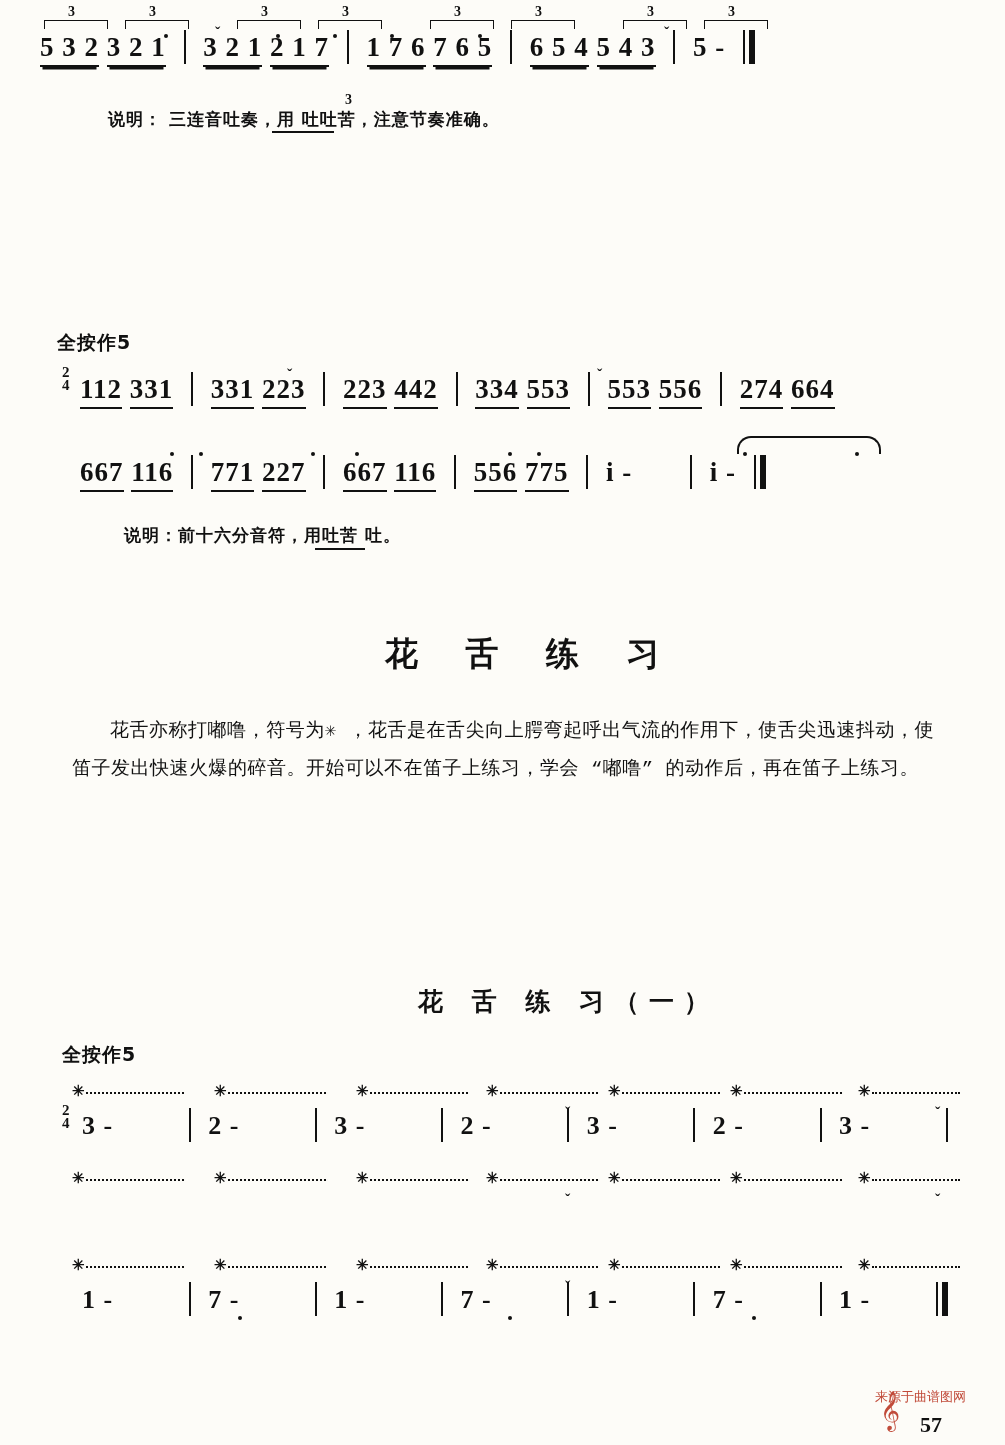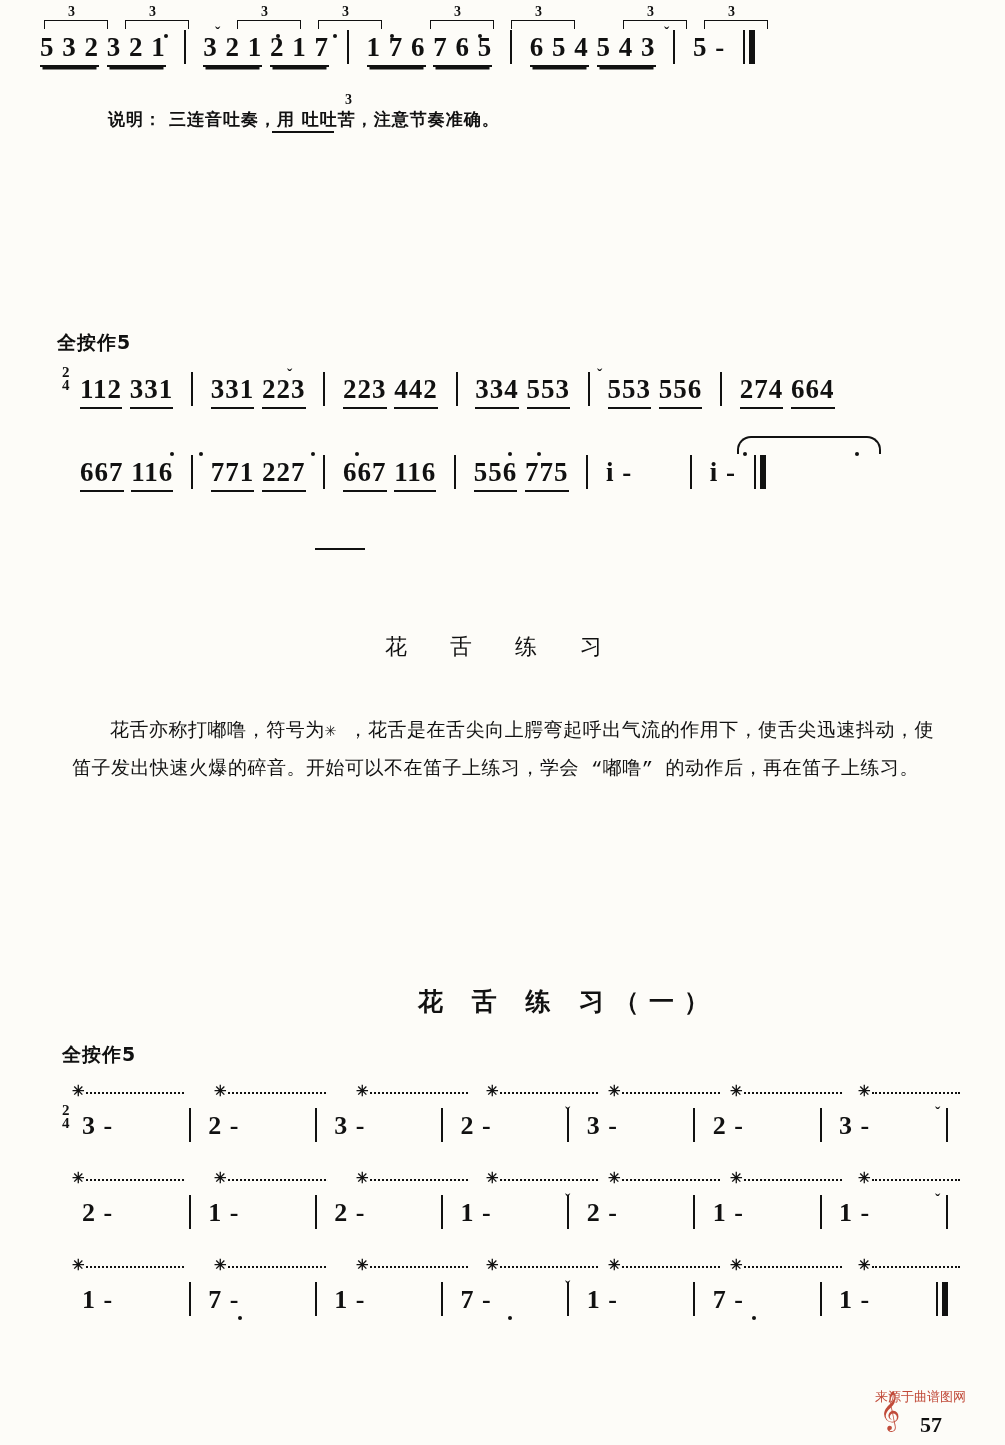--- a/index.html
+++ b/index.html
@@ -88,22 +88,22 @@
   }
   .title-h {
     position:absolute;
     font-size:25px;
     font-weight:bold;
     letter-spacing:10px;
     font-family:"DejaVu Sans", sans-serif;
   }
   .big-title {
     position:absolute;
-    font-size:22px;
-    font-weight:normal;
+    font-size:33px;
+    font-weight:bold;
     letter-spacing:18px;
     font-family:"DejaVu Sans", sans-serif;
   }
   .key-label {
     position:absolute;
     font-size:19px;
     font-weight:bold;
     font-family:"DejaVu Sans", sans-serif;
     letter-spacing:1px;
   }
@@ -253,20 +253,21 @@
   <div class="dotup" style="left:199px; top:452px;"></div>
   <div class="dotup" style="left:311px; top:452px;"></div>
   <div class="dotup" style="left:355px; top:452px;"></div>
   <div class="dotup" style="left:508px; top:452px;"></div>
   <div class="dotup" style="left:537px; top:452px;"></div>
   <div class="dotup" style="left:743px; top:452px;"></div>
   <div class="dotup" style="left:855px; top:452px;"></div>
 
   <div class="tie" style="left:737px; top:436px; width:140px;"></div>
 
+  <div class="expl" style="left:124px; top:524px;">说明：前十六分音符，用吐苦 吐。</div>
   <div class="topline" style="left:315px; top:548px; width:50px; height:1.5px;"></div>
 
   <div class="big-title" style="left:385px; top:632px;">花 舌 练 习</div>
 
   <div class="para" style="left:72px; top:712px; width:862px; text-indent:38px;">花舌亦称打嘟噜，符号为✳ ，花舌是在舌尖向上腭弯起呼出气流的作用下，使舌尖迅速抖动，使笛子发出快速火爆的碎音。开始可以不在笛子上练习，学会 “嘟噜” 的动作后，再在笛子上练习。</div>
 
   <div class="title-h" style="left:418px; top:985px;">花 舌 练 习（一）</div>
   <div class="key-label" style="left:62px; top:1042px;">全按作5</div>
 
   <div class="meter" style="left:62px; top:1104px;">
@@ -301,36 +302,20 @@
   <div class="dashline" style="left:370px; top:1092px; width:98px;"></div>
   <div class="flutter" style="left:486px; top:1082px;">✳</div>
   <div class="dashline" style="left:500px; top:1092px; width:98px;"></div>
   <div class="flutter" style="left:608px; top:1082px;">✳</div>
   <div class="dashline" style="left:622px; top:1092px; width:98px;"></div>
   <div class="flutter" style="left:730px; top:1082px;">✳</div>
   <div class="dashline" style="left:744px; top:1092px; width:98px;"></div>
   <div class="flutter" style="left:858px; top:1082px;">✳</div>
   <div class="dashline" style="left:872px; top:1092px; width:88px;"></div>
 
-  <div class="row num" style="left:82px; top:1195px; font-size:26px;">
-    <span class="nb" style="margin-right:58px;">2  -</span>
-    <span class="bar"></span>
-    <span class="nb" style="margin-right:58px;">1  -</span>
-    <span class="bar"></span>
-    <span class="nb" style="margin-right:58px;">2  -</span>
-    <span class="bar"></span>
-    <span class="nb" style="margin-right:58px;">1  -</span>
-    <span class="bar"></span>
-    <span class="nb" style="margin-right:58px;">2  -</span>
-    <span class="bar"></span>
-    <span class="nb" style="margin-right:58px;">1  -</span>
-    <span class="bar"></span>
-    <span class="nb" style="margin-right:58px;">1  -</span>
-    <span class="bar"></span>
-  </div>
   <div class="vmark" style="left:565px; top:1191px;">ˇ</div>
   <div class="vmark" style="left:935px; top:1191px;">ˇ</div>
 
   <div class="flutter" style="left:72px; top:1169px;">✳</div>
   <div class="dashline" style="left:86px; top:1179px; width:98px;"></div>
   <div class="flutter" style="left:214px; top:1169px;">✳</div>
   <div class="dashline" style="left:228px; top:1179px; width:98px;"></div>
   <div class="flutter" style="left:356px; top:1169px;">✳</div>
   <div class="dashline" style="left:370px; top:1179px; width:98px;"></div>
   <div class="flutter" style="left:486px; top:1169px;">✳</div>

